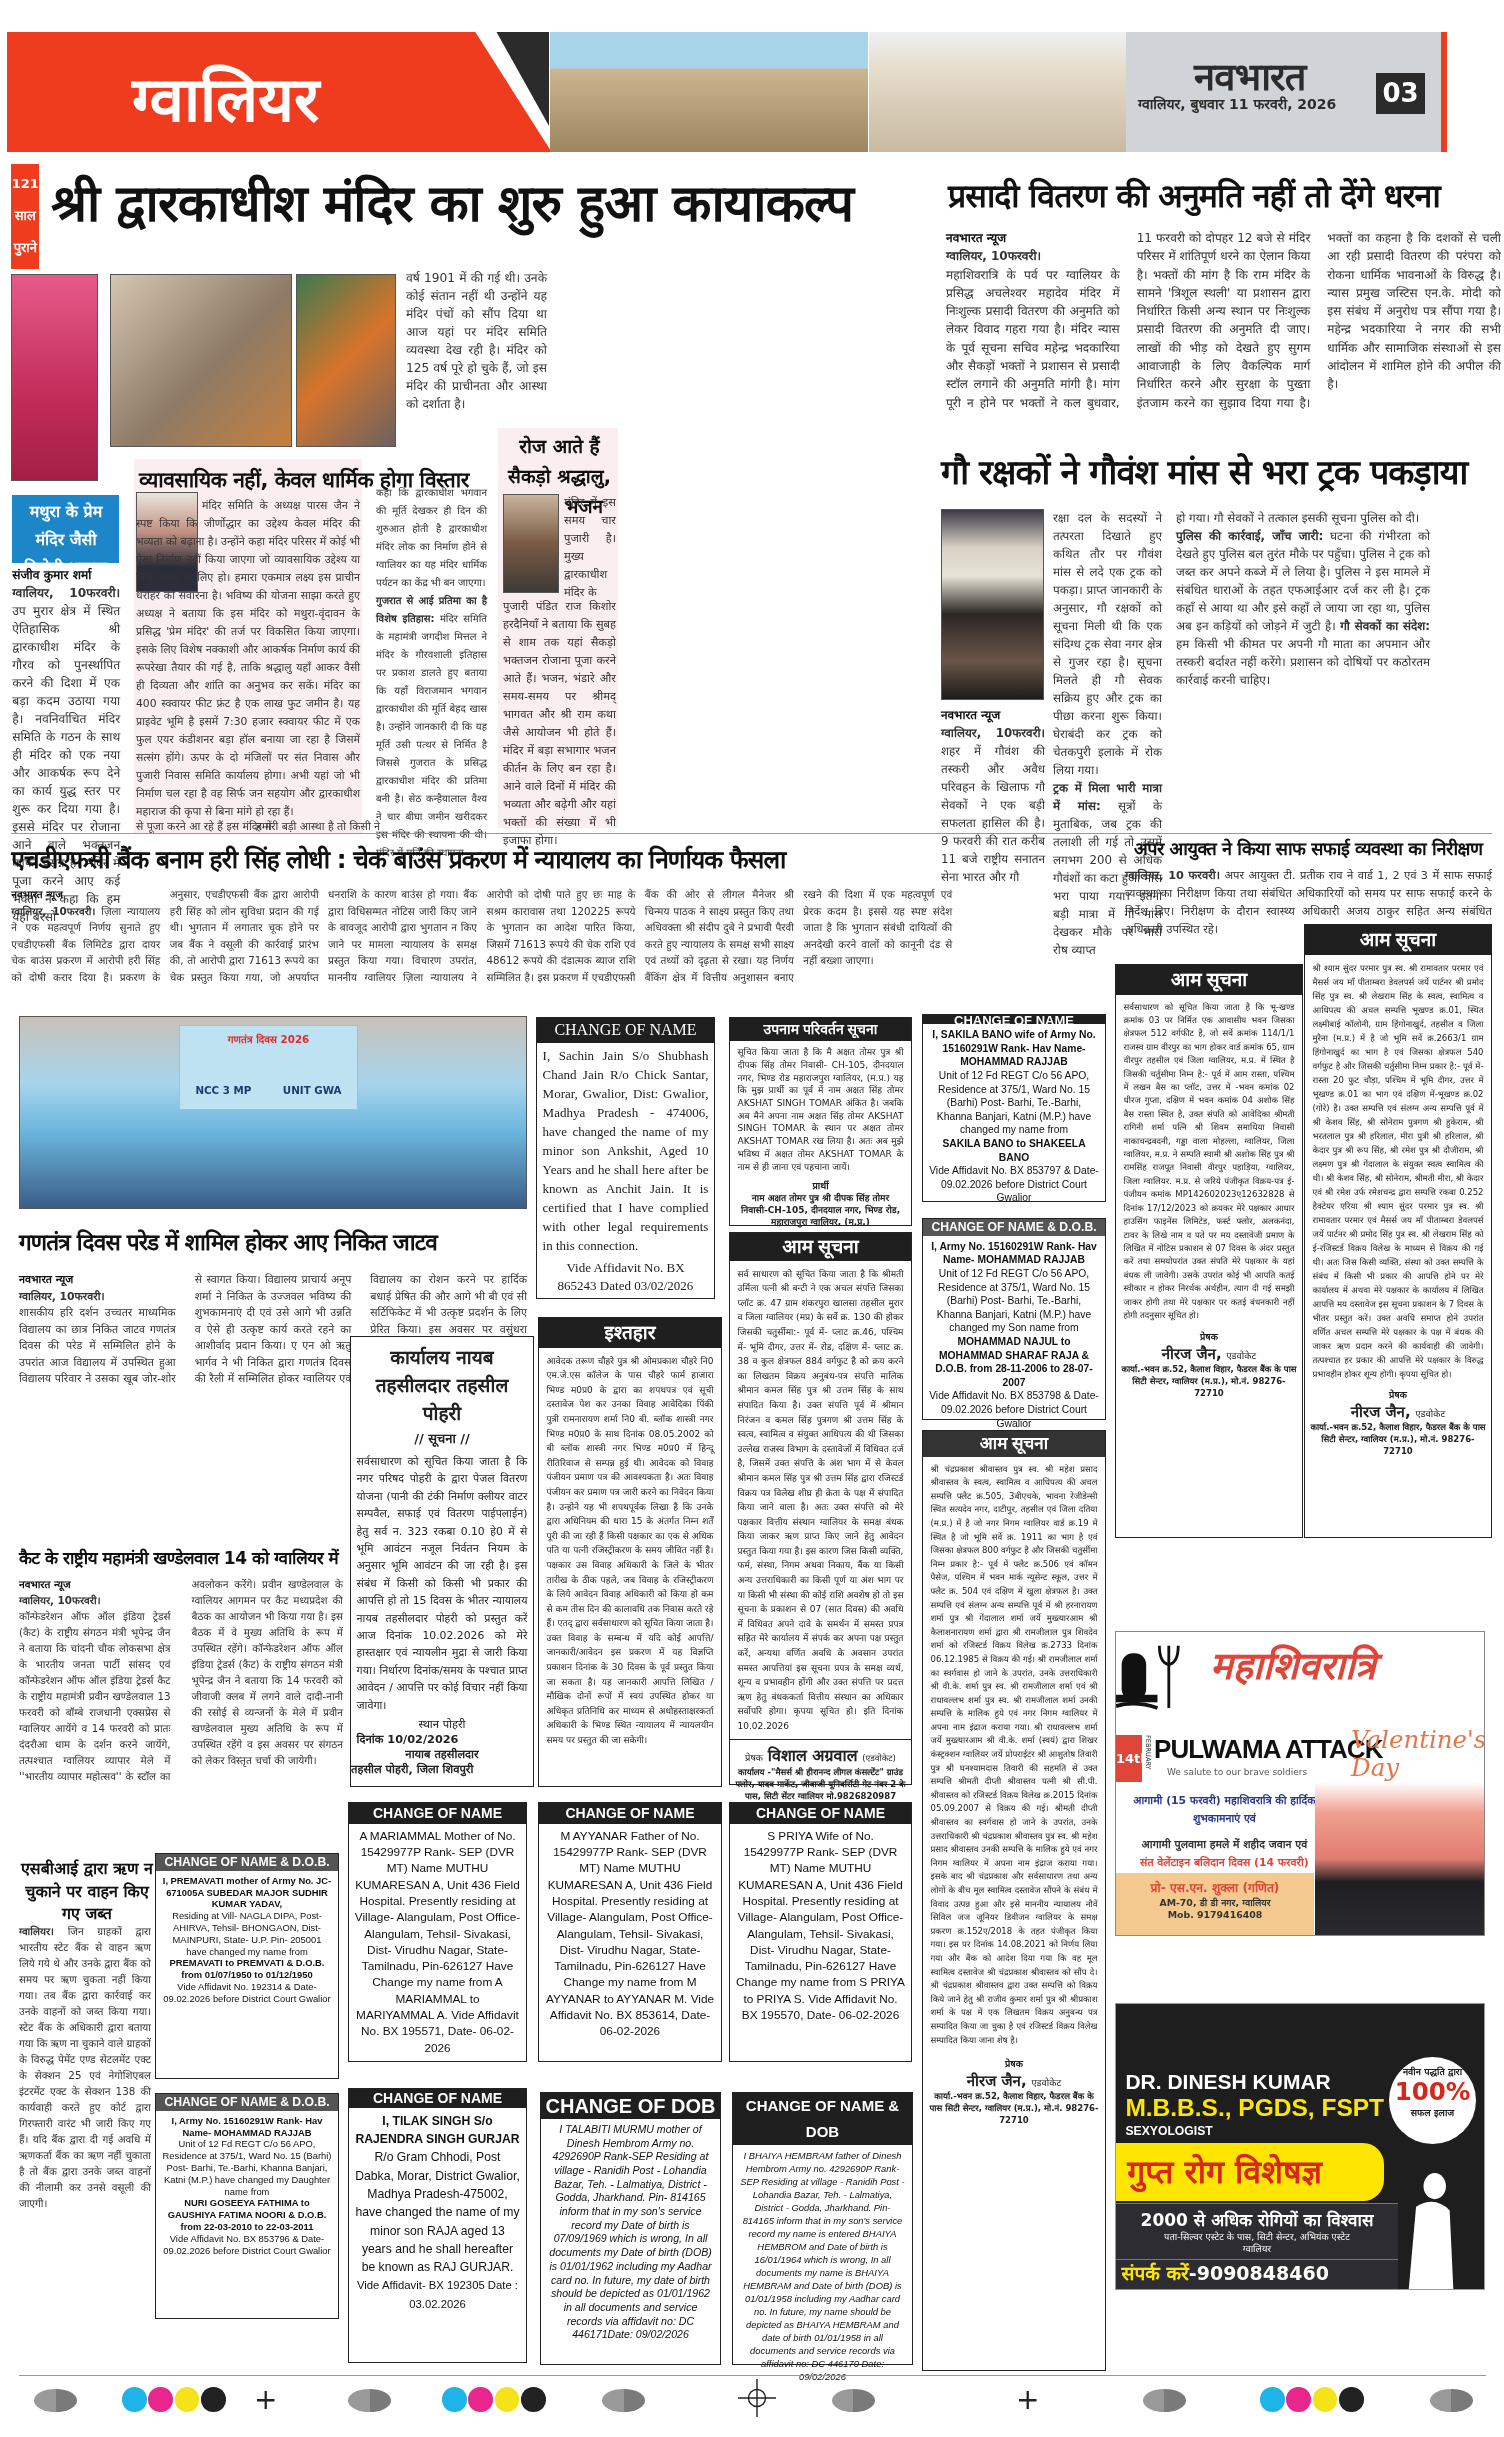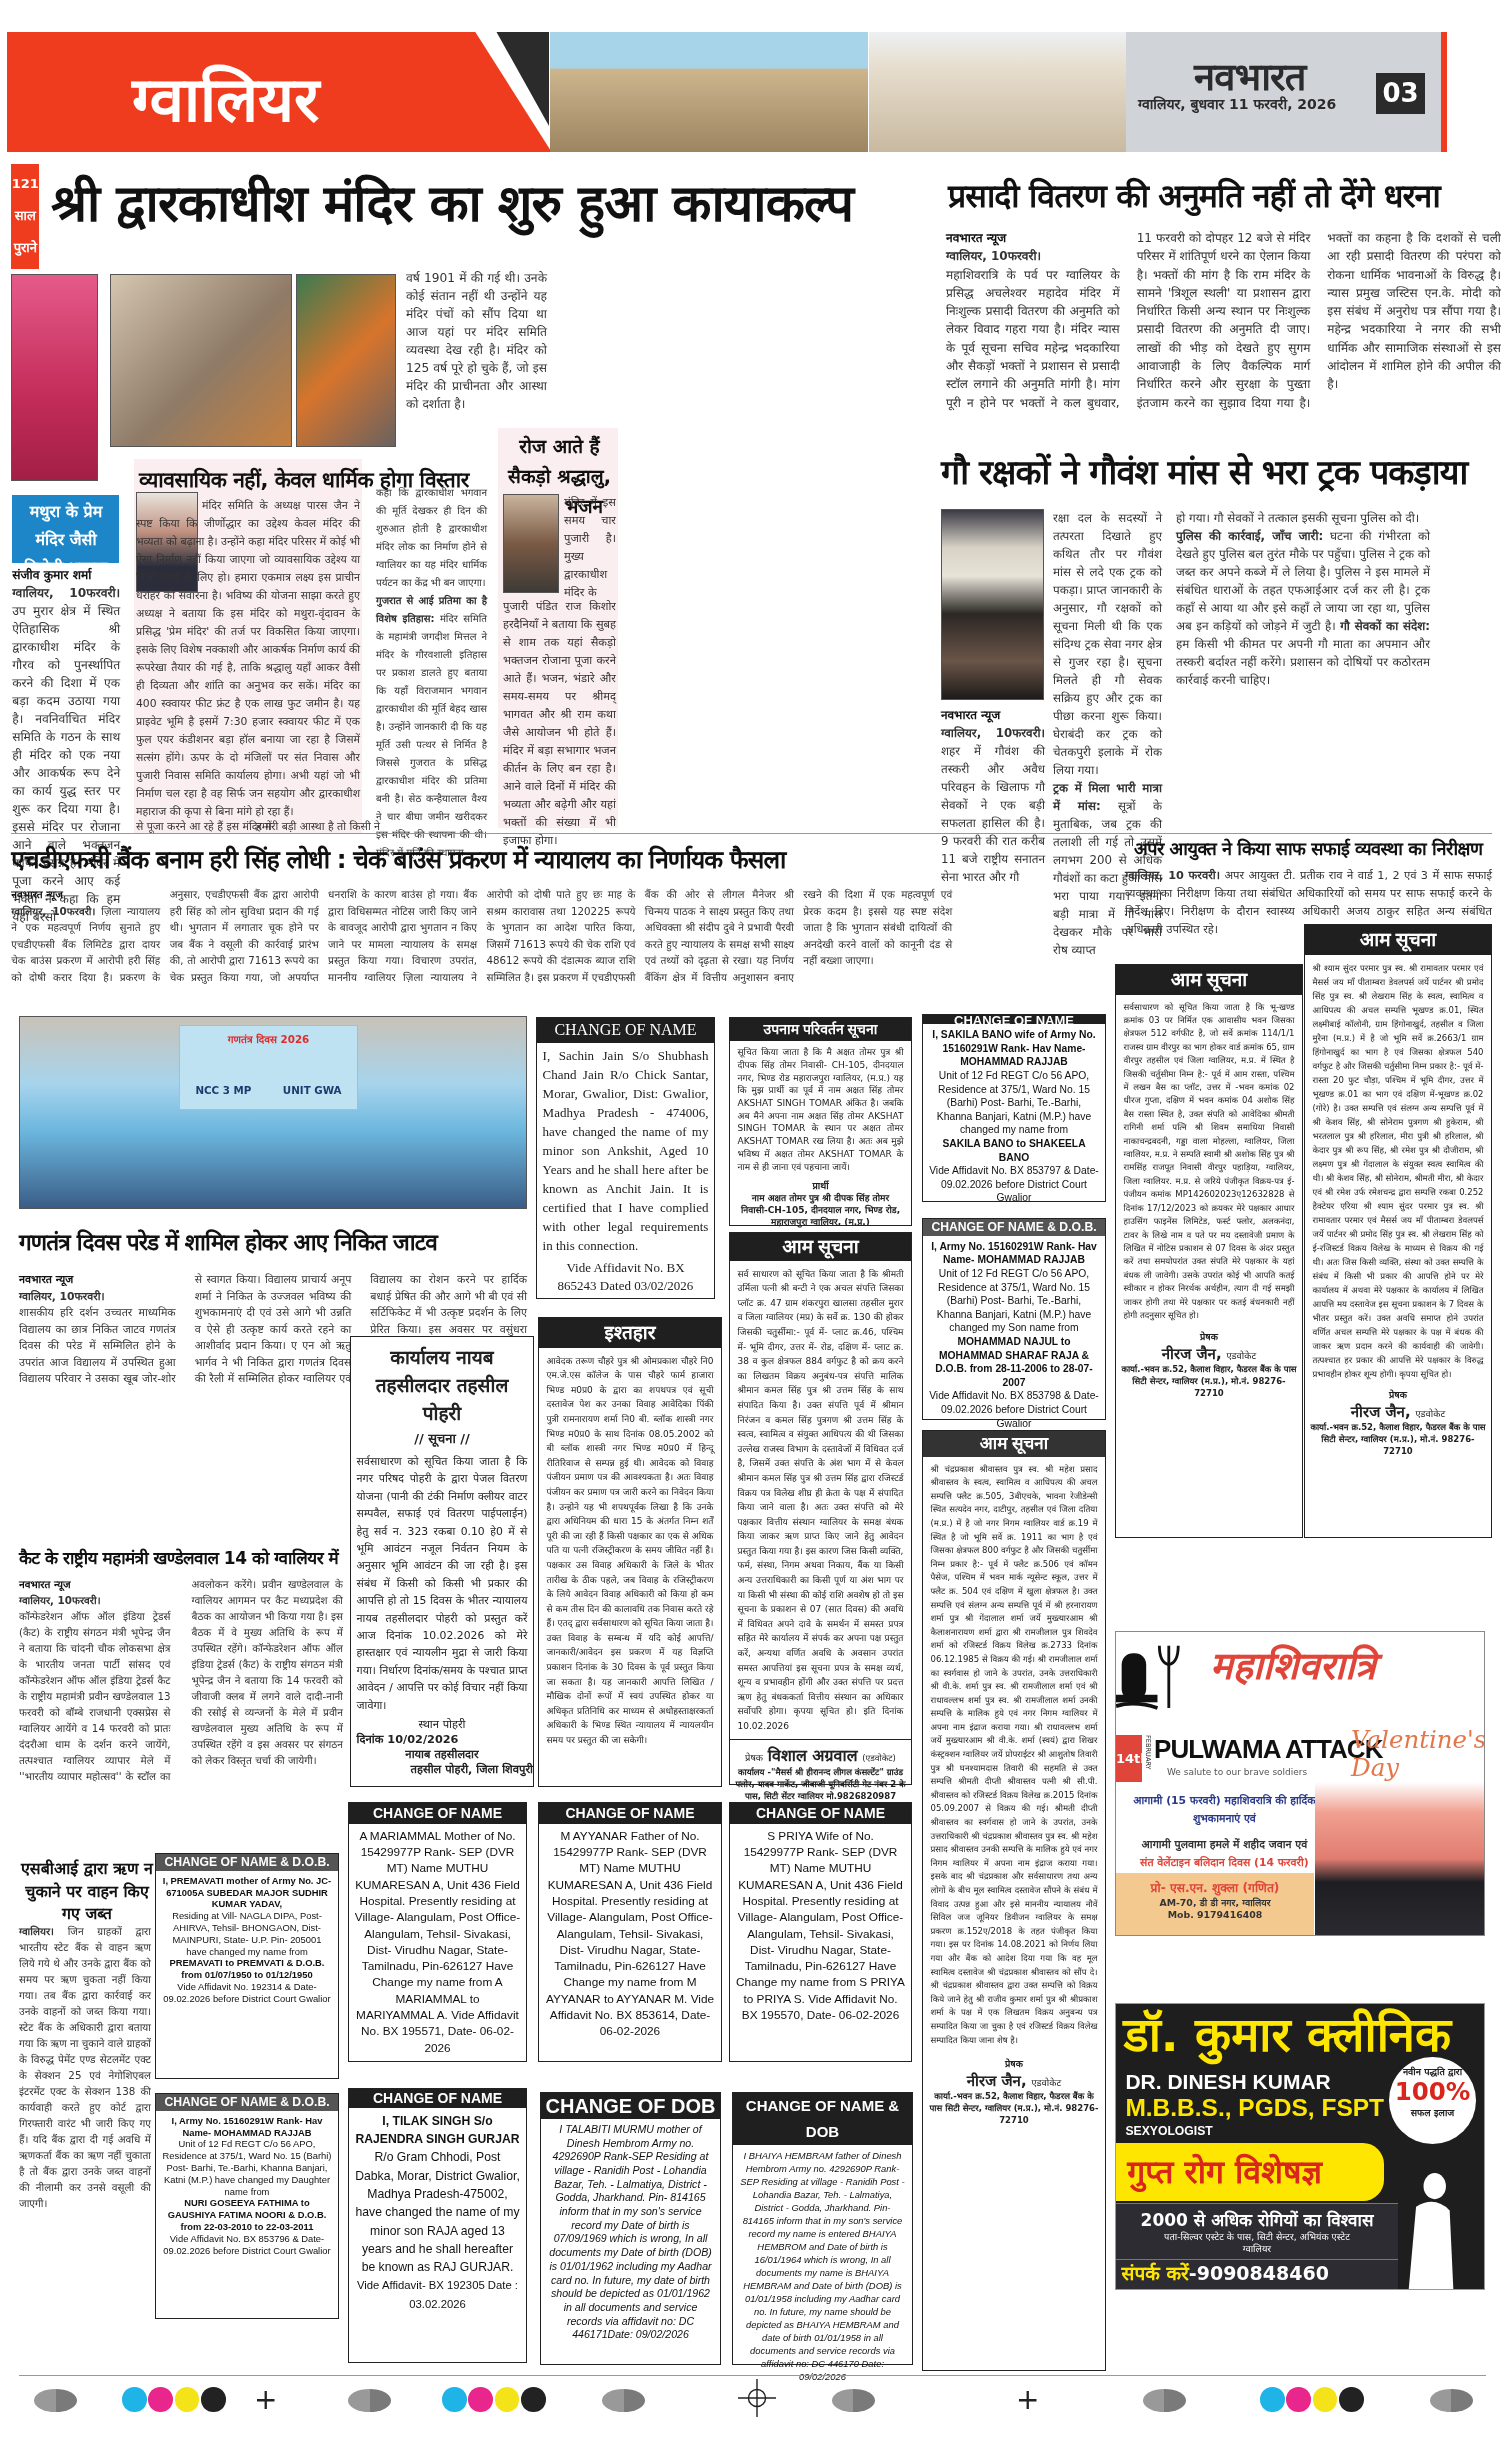--- a/index.html
+++ b/index.html
@@ -195,21 +195,21 @@
   </div>
 </div>
 
 <div class="abs box" style="left:350px;top:1336px;width:184px;height:451px;">
   <div style="font-weight:bold;font-size:19px;line-height:28px;text-align:center;padding:5.6px 3.8px 0;">कार्यालय नायब तहसीलदार तहसील पोहरी</div>
   <div style="font-weight:bold;font-size:13px;line-height:24.5px;text-align:center;">// सूचना //</div>
   <div class="notice-text" style="font-size:10.8px;line-height:17.4px;padding:1.9px 5.6px;">सर्वसाधारण को सूचित किया जाता है कि नगर परिषद पोहरी के द्वारा पेजल वितरण योजना (पानी की टंकी निर्माण क्लीयर वाटर सम्पवैल, सफाई एवं वितरण पाईपलाईन) हेतु सर्व न. 323 रकबा 0.10 हे0 में से भूमि आवंटन नजूल निर्वतन नियम के अनुसार भूमि आवंटन की जा रही है। इस संबंध में किसी को किसी भी प्रकार की आपत्ति हो तो 15 दिवस के भीतर न्यायालय नायब तहसीलदार पोहरी को प्रस्तुत करें आज दिनांक 10.02.2026 को मेरे हास्तक्षार एवं न्यायलीन मुद्रा से जारी किया गया। निर्धारण दिनांक/समय के पश्चात प्राप्त आवेदन / आपत्ति पर कोई विचार नहीं किया जावेगा।</div>
   <div style="font-weight:normal;font-size:11.3px;padding:0 5.6px;text-align:center;">स्थान पोहरी</div>
   <div style="font-weight:bold;font-size:11.3px;padding:0 5.6px;">दिनांक 10/02/2026</div>
   <div style="font-weight:bold;font-size:11.3px;text-align:center;">नायाब तहसीलदार</div>
-  <div style="font-weight:bold;font-size:11.3px;text-align:right;">तहसील पोहरी, जिला शिवपुरी</div>
+  <div style="font-weight:bold;font-size:11.3px;text-align:left;">तहसील पोहरी, जिला शिवपुरी</div>
 </div>
 
 <div class="abs box" style="left:538px;top:1317px;width:184px;height:470px;">
   <div class="box-title" style="font-size:19px;line-height:30px;">इश्तहार</div>
   <div class="notice-text" style="font-size:9px;line-height:14.6px;">आवेदक तरूण चौहरे पुत्र श्री ओमप्रकाश चौहरे नि0 एम.जे.एस कॉलेज के पास चौहरे फार्म हाजारा भिण्ड म0प्र0 के द्वारा का शपथपत्र एवं सूची दस्तावेज पेश कर उनका विवाह आवेदिका पिंकी पुत्री रामनारायण शर्मा नि0 बी. ब्लॉक शास्त्री नगर भिण्ड म0प्र0 के साथ दिनांक 08.05.2002 को बी ब्लॉक शास्त्री नगर भिण्ड म0प्र0 में हिन्दू रीतिरिवाज से सम्पन्न हुई थी। आवेदक को विवाह पंजीयन प्रमाण पत्र की आवश्यकता है। अतः विवाह पंजीयन कर प्रमाण पत्र जारी करने का निवेदन किया है। उन्होने यह भी शपथपूर्वक लिखा है कि उनके द्वारा अधिनियम की धारा 15 के अंतर्गत निम्न शर्तें पूरी की जा रही हैं किसी पक्षकार का एक से अधिक पति या पत्नी रजिस्ट्रीकरण के समय जीवित नहीं है। पक्षकार उस विवाह अधिकारी के जिले के भीतर तारीख के ठीक पहले, जब विवाह के रजिस्ट्रीकरण के लिये आवेदन विवाह अधिकारी को किया हो कम से कम तीस दिन की कालावधि तक निवास करते रहे हैं। एतद् द्वारा सर्वसाधारण को सूचित किया जाता है। उक्त विवाह के सम्बन्ध में यदि कोई आपत्ति/जानकारी/आवेदन इस प्रकरण में यह विज्ञप्ति प्रकाशन दिनांक के 30 दिवस के पूर्व प्रस्तुत किया जा सकता है। यह जानकारी आपत्ति लिखित / मौखिक दोनों रूपों में स्वयं उपस्थित होकर या अधिकृत प्रतिनिधि कर माध्यम से अधोहस्ताक्षरकर्ता अधिकारी के भिण्ड स्थित न्यायालय में न्यायलयीन समय पर प्रस्तुत की जा सकेगी।</div>
 </div>
 
 <div class="abs box" style="left:348px;top:1802px;width:179px;height:260px;">
   <div class="box-title" style="font-size:14px;line-height:21px;">CHANGE OF NAME</div>
   <div class="ad-text" style="font-size:11.8px;line-height:16.3px;">A MARIAMMAL Mother of No. 15429977P Rank- SEP (DVR MT) Name MUTHU KUMARESAN A, Unit 436 Field Hospital. Presently residing at Village- Alangulam, Post Office- Alangulam, Tehsil- Sivakasi, Dist- Virudhu Nagar, State- Tamilnadu, Pin-626127 Have Change my name from A MARIAMMAL to MARIYAMMAL A. Vide Affidavit No. BX 195571, Date- 06-02-2026</div>
@@ -316,21 +316,20 @@
   </div>
   <div class="abs" style="left:0;top:241px;width:198px;height:64px;background:#f4c98f;text-align:center;">
     <div style="font-size:12.2px;font-weight:bold;color:#e0453a;margin-top:5.6px;">प्रो- एस.एन. शुक्ला (गणित)</div>
     <div style="font-size:9.4px;font-weight:bold;color:#333;">AM-70, डी डी नगर, ग्वालियर</div>
     <div style="font-size:9.4px;font-weight:bold;color:#333;">Mob. 9179416408</div>
   </div>
   <div class="abs photo" style="left:199px;top:150px;width:169px;height:154px;background:linear-gradient(180deg,#fff 0%,#f0a090 20%,#e07c70 50%,#1e1e22 65%,#2a2a30 100%);border:none;"></div>
 </div>
 
 <div class="abs" style="left:1115px;top:2003px;width:370px;height:287px;background:#1e1e1e;border:1.9px solid #999;overflow:hidden;">
-  <div class="abs head" style="left:7.5px;top:0;font-size:47px;line-height:62px;color:#ffe600;letter-spacing:0;">डॉ. कुमार क्लीनिक</div>
   <div class="abs" style="left:9.4px;top:66px;font-size:21px;font-weight:bold;color:#fff;font-family:'Liberation Sans',sans-serif;">DR. DINESH KUMAR</div>
   <div class="abs" style="left:9.4px;top:90px;font-size:24.5px;font-weight:bold;color:#ffe600;font-family:'Liberation Sans',sans-serif;">M.B.B.S., PGDS, FSPT</div>
   <div class="abs" style="left:9.4px;top:120px;font-size:12.2px;font-weight:bold;color:#fff;font-family:'Liberation Sans',sans-serif;">SEXYOLOGIST</div>
   <div class="abs head" style="left:0;top:139px;width:268px;height:58px;background:#ffe600;border-radius:0 21px 21px 0;color:#d9261c;font-size:32px;line-height:58px;padding-left:11.3px;letter-spacing:0;">गुप्त रोग विशेषज्ञ</div>
   <div class="abs" style="left:273px;top:53px;width:87px;height:87px;border-radius:50%;background:#fff;text-align:center;padding-top:9.4px;">
     <div style="font-size:9.4px;font-weight:bold;color:#222;line-height:11.3px;padding:0 13px;">नवीन पद्धति द्वारा</div>
     <div style="font-size:24.5px;font-weight:bold;color:#d9261c;line-height:28px;">100%</div>
     <div style="font-size:9.4px;font-weight:bold;color:#222;">सफल इलाज</div>
   </div>
   <div class="abs" style="left:0;top:199px;width:282px;height:87px;background:#2c2c32;border-top:0.9px solid #777;">

